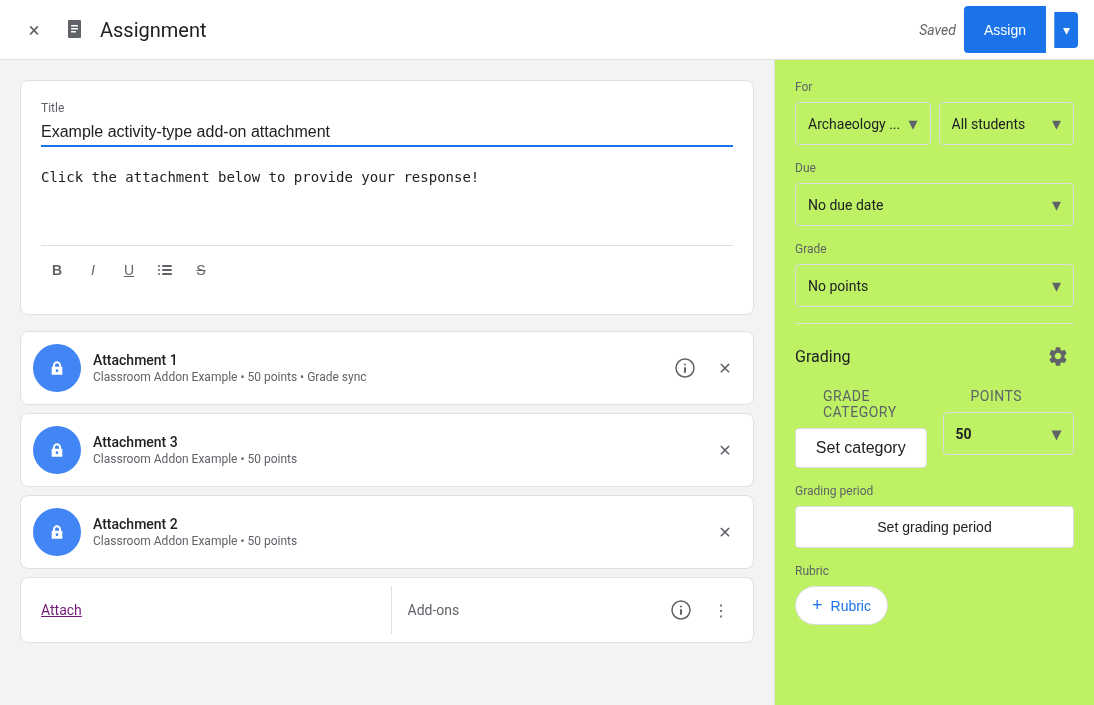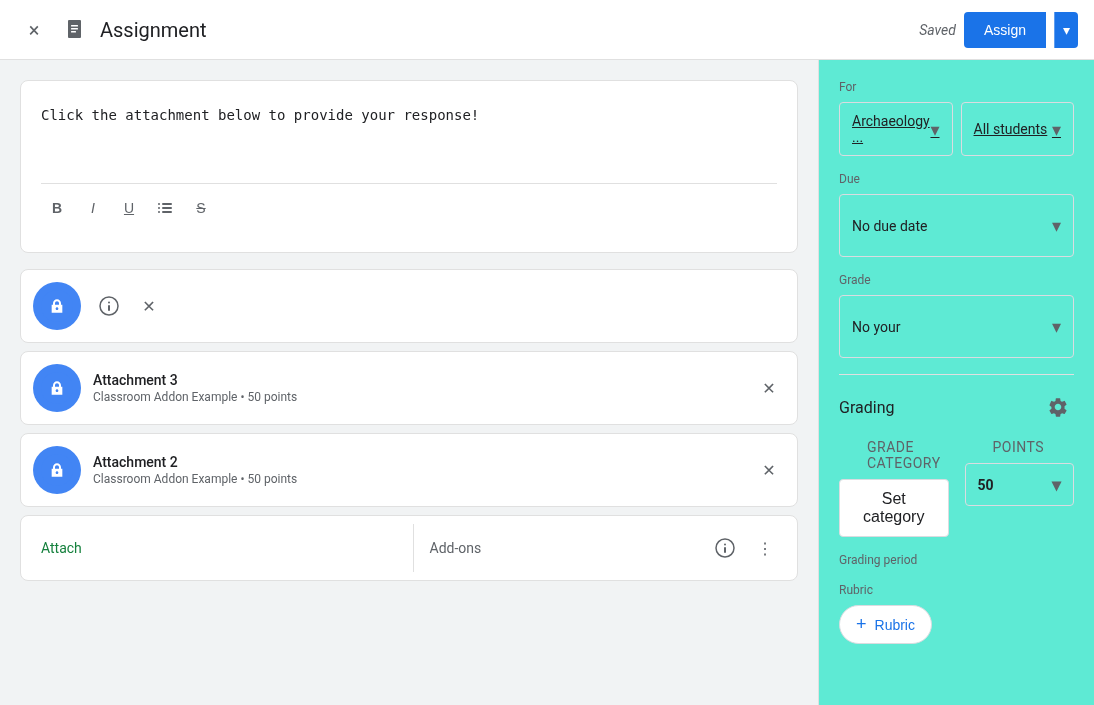--- a/index.html
+++ b/index.html
@@ -63,21 +63,21 @@
     }
     .assign-btn {
       background: #1a73e8;
       color: #fff;
       border: none;
       border-radius: 4px 0 0 4px;
       padding: 8px 20px;
       font-size: 14px;
       font-weight: 500;
       cursor: pointer;
-      height: 36px;
+      height: 47px;
     }
     .assign-dropdown {
       background: #1a73e8;
       color: #fff;
       border: none;
       border-left: 1px solid rgba(255,255,255,0.3);
       border-radius: 0 4px 4px 0;
       padding: 8px 8px;
       font-size: 14px;
       cursor: pointer;
@@ -228,74 +228,74 @@
     .bottom-bar {
       background: #fff;
       border: 1px solid #e0e0e0;
       border-radius: 8px;
       display: flex;
       align-items: center;
     }
     .attach-btn {
       padding: 16px 20px;
       font-size: 14px;
-      color: #15803d;
+      color: #701a75;
       cursor: pointer;
       flex: 1;
       border-right: 1px solid #e0e0e0;
+      text-decoration: underline;
     }
     .addons-section {
       display: flex;
       align-items: center;
       padding: 16px 16px;
       gap: 8px;
       flex: 1;
     }
     .addons-label {
       font-size: 14px;
       color: #5f6368;
       flex: 1;
     }
 
     
     .right-panel {
-      width: 276px;
-      background: #5eead4;
+      width: 320px;
+      background: #bef264;
       border-left: 1px solid #e0e0e0;
       overflow-y: auto;
       padding: 20px;
     }
 
     .section-label {
       font-size: 12px;
       color: #5f6368;
       margin-bottom: 8px;
     }
 
     .dropdown-field {
       width: 100%;
       border: 1px solid #dadce0;
       border-radius: 4px;
-      padding: 20px 12px;
+      padding: 10px 12px;
       font-size: 14px;
       color: #202124;
       display: flex;
       align-items: center;
       justify-content: space-between;
       cursor: pointer;
       margin-bottom: 16px;
     }
 
     .for-section {
       margin-bottom: 16px;
     }
     .for-row {
       display: flex;
       gap: 8px;
-      text-decoration: underline;
     }
     .for-dropdown {
       flex: 1;
       border: 1px solid #dadce0;
       border-radius: 4px;
       padding: 10px 12px;
       font-size: 14px;
       color: #202124;
       display: flex;
       align-items: center;
@@ -438,20 +438,24 @@
       <span>▾</span>
     </button>
   </div>
 </div>
 
 <div class="main-layout">
 
   <div class="left-panel">
 
     <div class="content-card">
+      <div class="field-group">
+        <div class="field-label">Title</div>
+        <input class="field-input" type="text" value="Example activity-type add-on attachment" style="">
+      </div>
       <div>
         <textarea class="field-textarea" rows="3" style="">Click the attachment below to provide your response!</textarea>
       </div>
       <div class="text-toolbar">
         <button class="toolbar-btn bold">B</button>
         <button class="toolbar-btn italic">I</button>
         <button class="toolbar-btn underline">U</button>
         <button class="toolbar-btn">
           <svg width="18" height="18" viewBox="0 0 18 18" fill="none">
             <rect x="2" y="4" width="2" height="2" rx="1" fill="#5f6368"></rect>
@@ -470,20 +474,24 @@
 
     <div>
 
       <div class="attachment-item">
         <div class="attachment-icon">
           <svg viewBox="0 0 48 48" fill="none">
             <circle cx="24" cy="24" r="24" fill="#4285f4"></circle>
             <path d="M24 14c-3.3 0-6 2.7-6 6v2h-2v12h16V22h-2v-2c0-3.3-2.7-6-6-6zm0 3c1.7 0 3 1.3 3 3v2h-6v-2c0-1.7 1.3-3 3-3zm0 9c1.1 0 2 .9 2 2s-.9 2-2 2-2-.9-2-2 .9-2 2-2z" fill="white"></path>
           </svg>
         </div>
+        <div class="attachment-info">
+          <div class="attachment-name">Attachment 1</div>
+          <div class="attachment-meta">Classroom Addon Example • 50 points • Grade sync</div>
+        </div>
         <div class="attachment-actions">
           <div class="icon-btn">
             <svg width="20" height="20" viewBox="0 0 20 20" fill="none">
               <circle cx="10" cy="10" r="9" stroke="#5f6368" stroke-width="1.5"></circle>
               <rect x="9" y="9" width="2" height="6" rx="1" fill="#5f6368"></rect>
               <circle cx="10" cy="6.5" r="1" fill="#5f6368"></circle>
             </svg>
           </div>
           <div class="icon-btn">✕</div>
         </div>
@@ -560,21 +568,21 @@
       <div class="section-label">Due</div>
       <div class="dropdown-field">
         <span>No due date</span>
         <span class="chevron-down">▾</span>
       </div>
     </div>
 
     <div>
       <div class="section-label">Grade</div>
       <div class="dropdown-field">
-        <span>No your</span>
+        <span>No points</span>
         <span class="chevron-down">▾</span>
       </div>
     </div>
 
     <div class="divider"></div>
 
     <div class="grading-header">
       <span class="grading-title">Grading</span>
       <div class="gear-icon">
         <svg width="22" height="22" viewBox="0 0 24 24" fill="none">
@@ -592,20 +600,21 @@
         <div class="grade-col-label">Points</div>
         <div class="points-dropdown">
           <span>50</span>
           <span class="chevron-down">▾</span>
         </div>
       </div>
     </div>
 
     <div>
       <div class="grading-period-label">Grading period</div>
+      <button class="set-period-btn">Set grading period</button>
     </div>
 
     <div class="rubric-section">
       <div class="rubric-label">Rubric</div>
       <button class="add-rubric-btn">
         <span style="font-size:18px; color:#1a73e8;">+</span>
         <span>Rubric</span>
       </button>
     </div>
 

